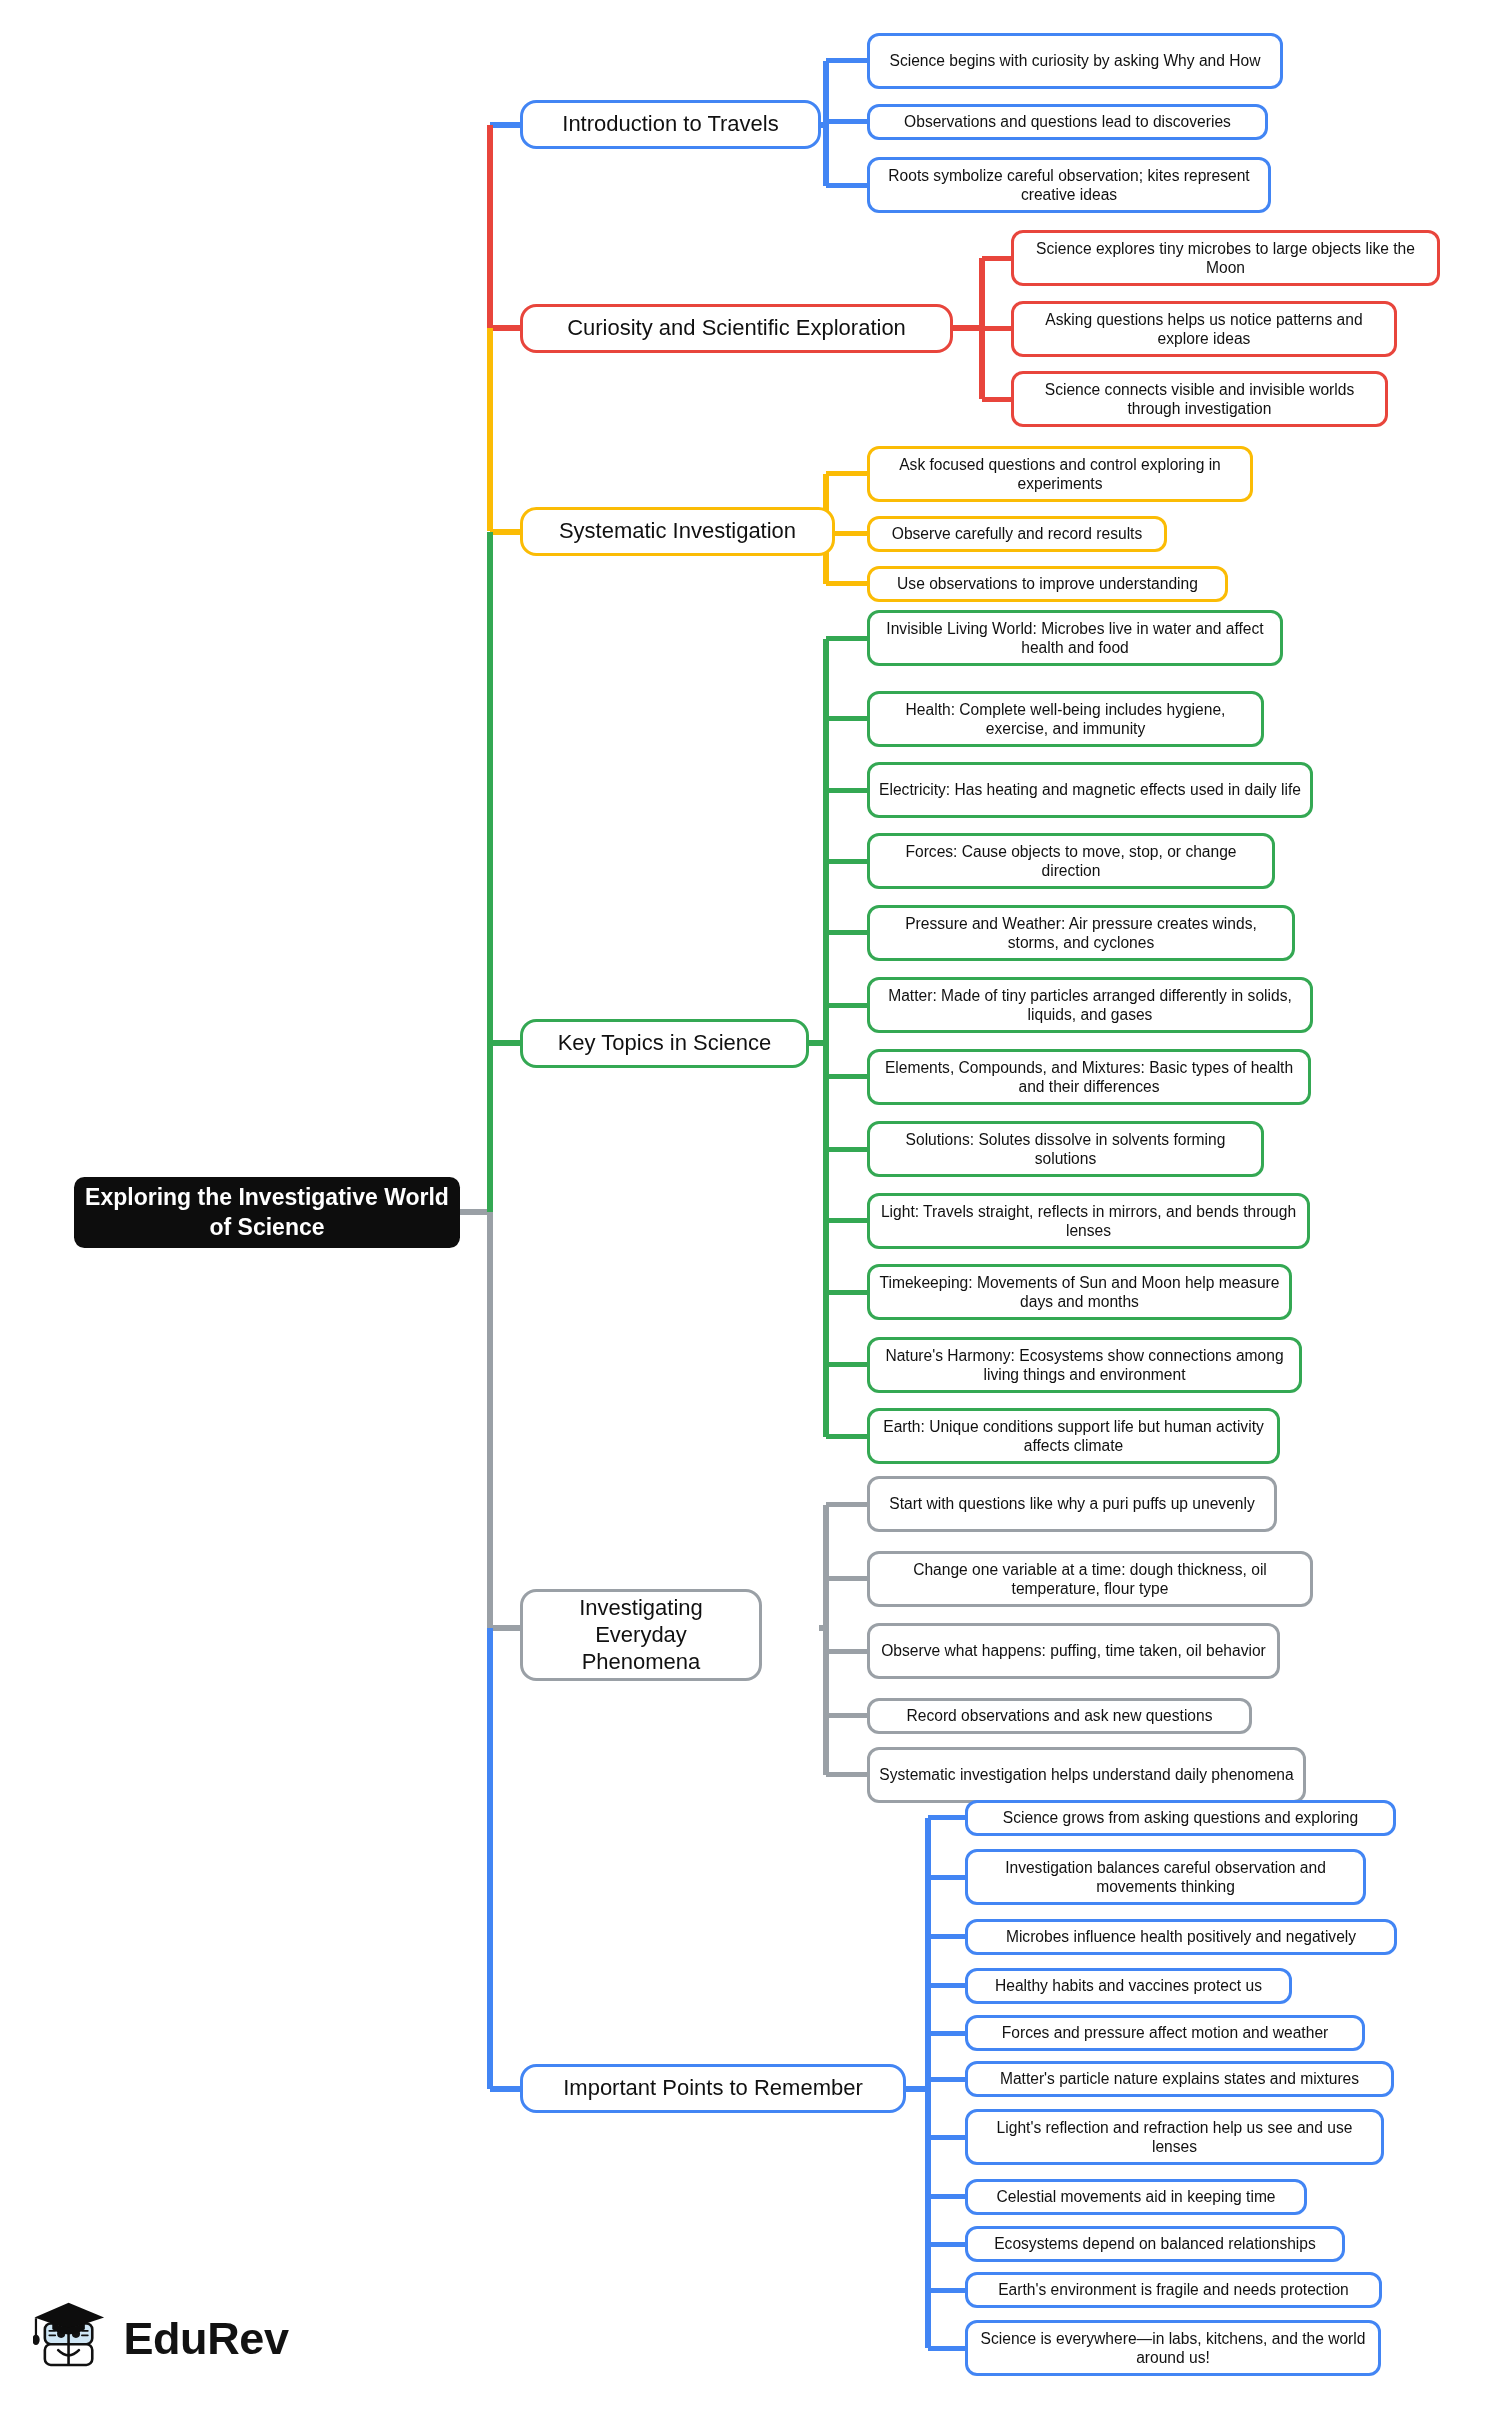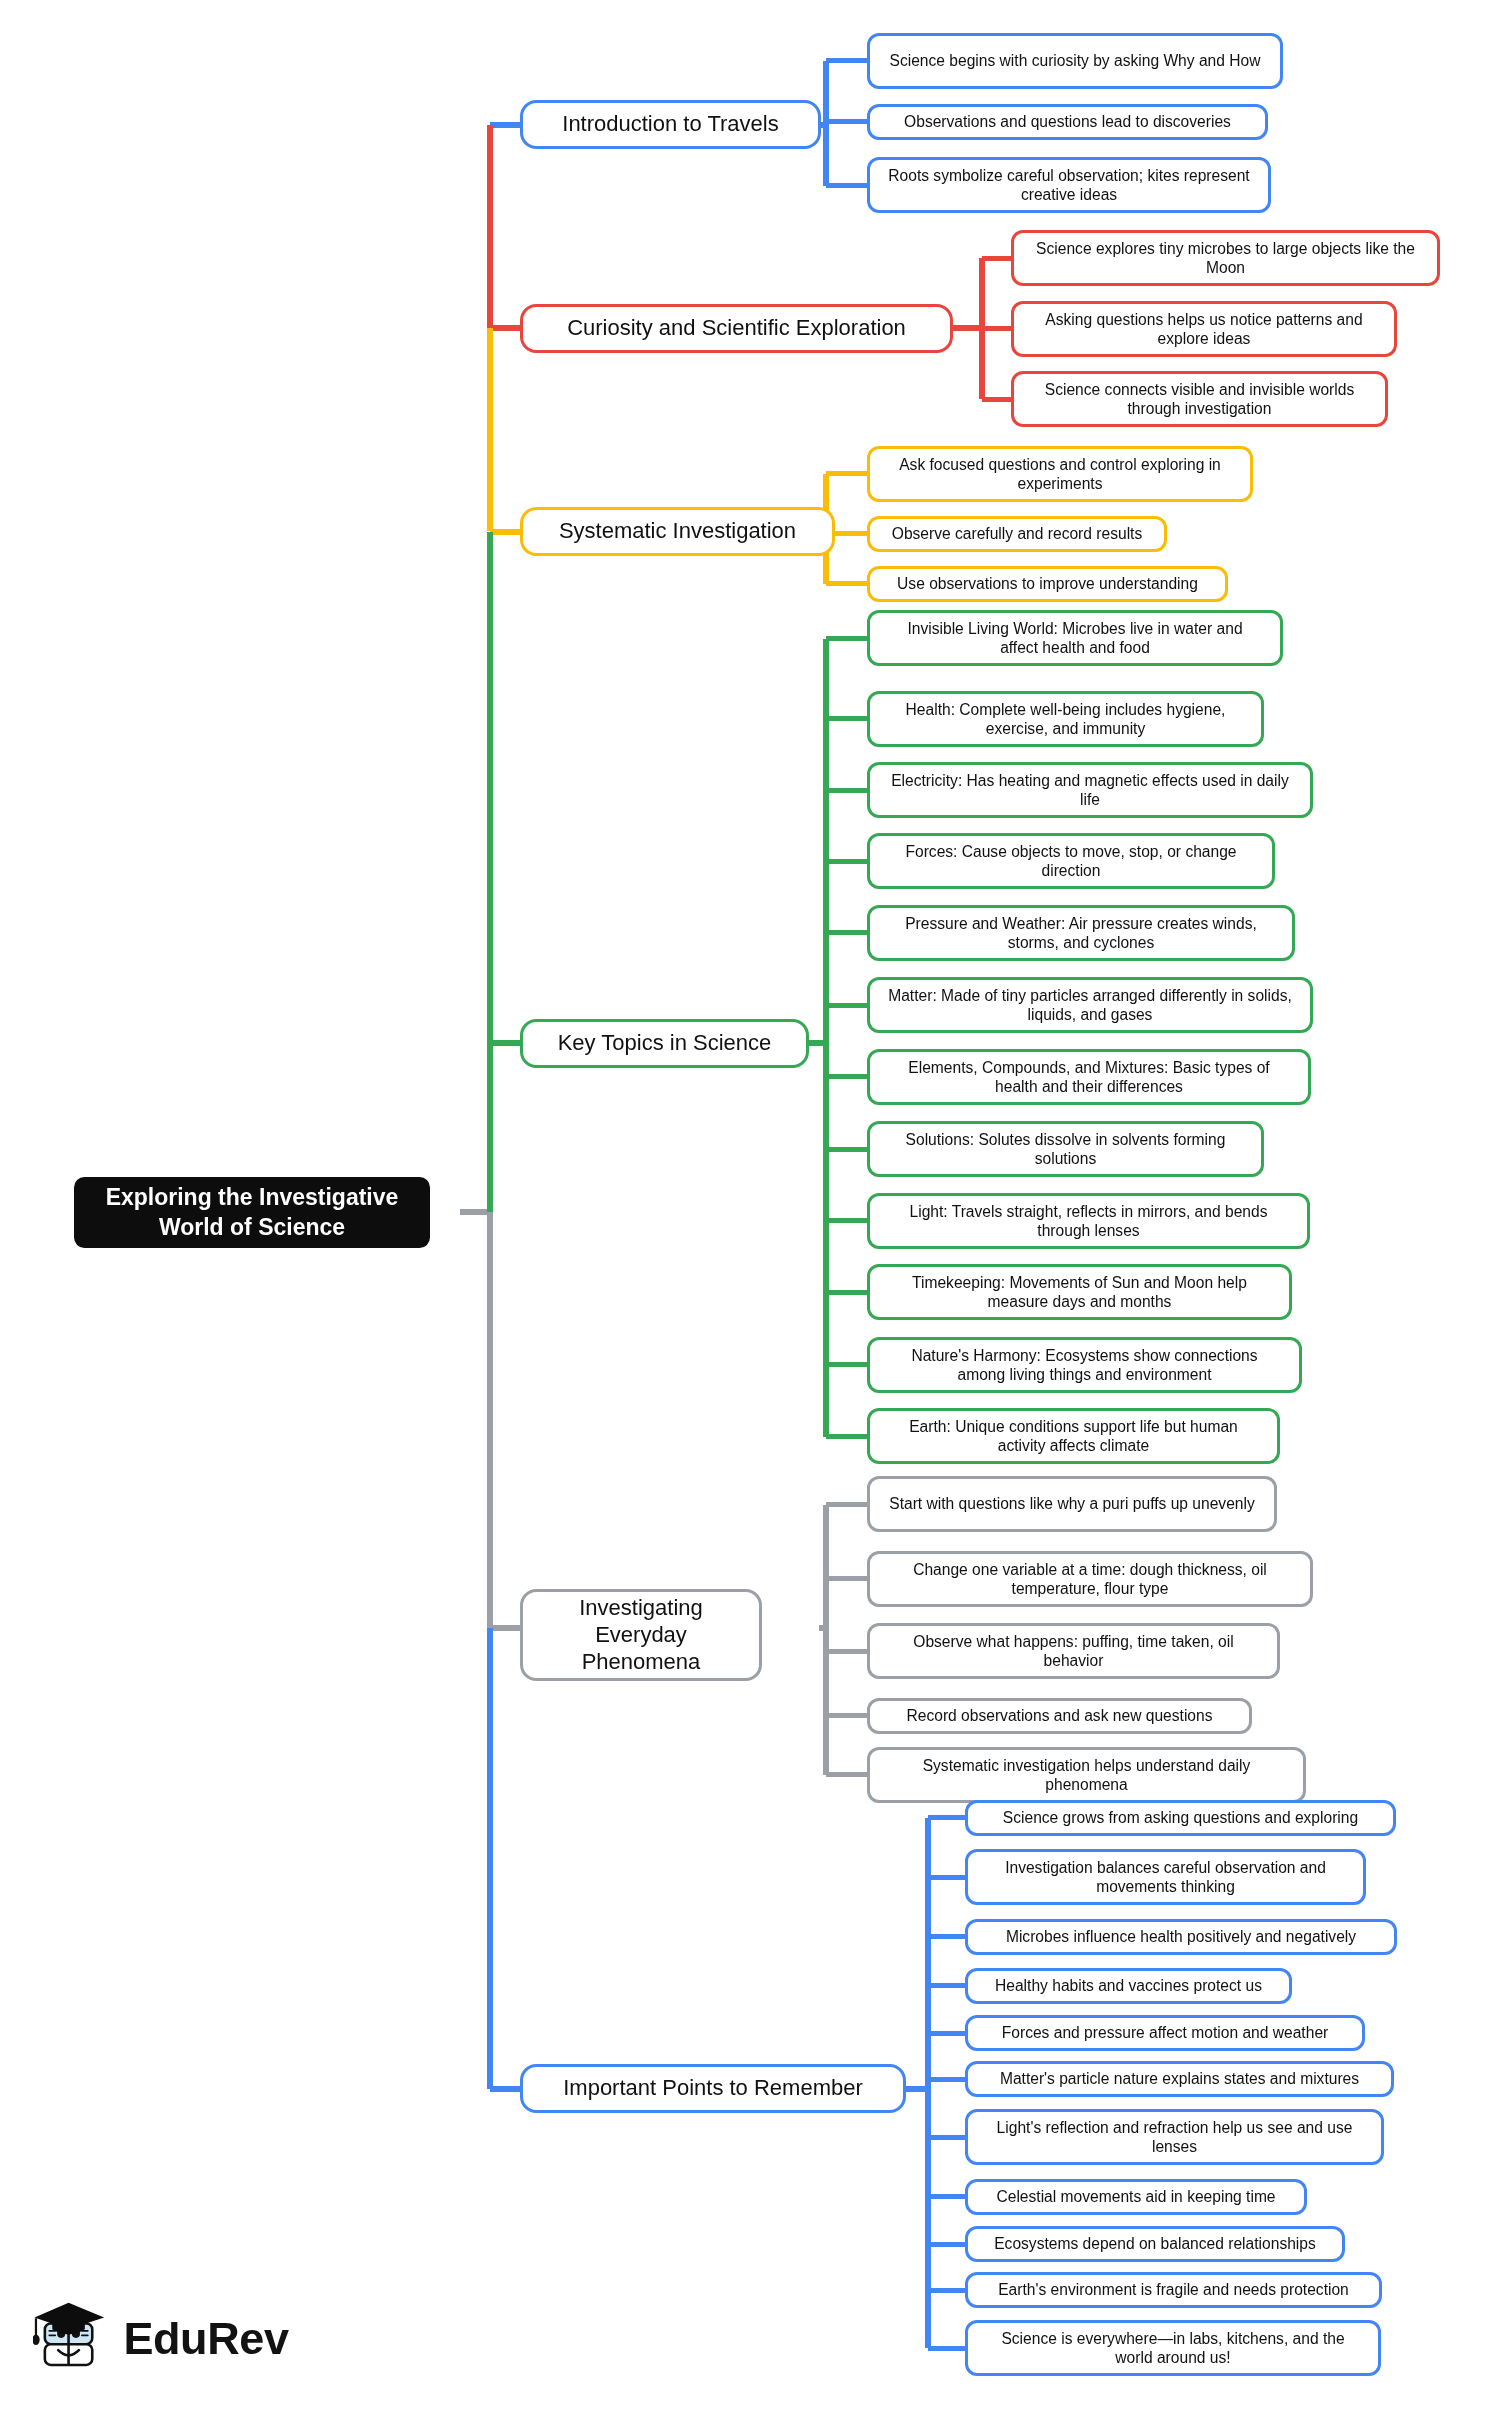--- a/index.html
+++ b/index.html
@@ -45,21 +45,21 @@
     border-radius: 16.3px;
     font-size: 22px;
     padding: 3px 12px;
     z-index: 5;
   }
 
   .leaf-node {
     border-width: 3px;
     border-radius: 12px;
     font-size: 15.6px;
-    padding: 3px 18px;
+    padding: 3px 9px;
     z-index: 5;
   }
 
   
   .vline, .hline {
     position: absolute;
     z-index: 1;
   }
 
   
@@ -143,21 +143,21 @@
       <div class="hline" style="left: 928px; top: 2077px; width: 37px; height: 5.2px; background: rgb(66, 133, 244);"></div>
       <div class="hline" style="left: 928px; top: 2135px; width: 37px; height: 5.2px; background: rgb(66, 133, 244);"></div>
       <div class="hline" style="left: 928px; top: 2194px; width: 37px; height: 5.2px; background: rgb(66, 133, 244);"></div>
       <div class="hline" style="left: 928px; top: 2242px; width: 37px; height: 5.2px; background: rgb(66, 133, 244);"></div>
       <div class="hline" style="left: 928px; top: 2288px; width: 37px; height: 5.2px; background: rgb(66, 133, 244);"></div>
       <div class="hline" style="left: 928px; top: 2346px; width: 37px; height: 5.2px; background: rgb(66, 133, 244);"></div>
       <div class="vline" style="left: 487px; top: 1043px; width: 6px; height: 169px; background: rgb(52, 168, 83);"></div>
       <div class="vline" style="left: 487px; top: 1212px; width: 6px; height: 416px; background: rgb(154, 160, 166);"></div>
     </div>
   <div id="nodes">
-      <div class="node root-node" style="left: 74px; top: 1177px; width: 356px; min-height: 71px; background: rgb(13, 13, 13); color: rgb(255, 255, 255);">Exploring the Investigative World of Science</div>
+      <div class="node root-node" style="left: 74px; top: 1177px; width: 386px; min-height: 71px; background: rgb(13, 13, 13); color: rgb(255, 255, 255);">Exploring the Investigative World of Science</div>
       <div class="node branch-node" style="left: 520px; top: 100px; width: 301px; min-height: 49px; border-color: rgb(66, 133, 244);">Introduction to Travels</div>
       <div class="node leaf-node" style="left: 867px; top: 33px; width: 416px; min-height: 56px; border-color: rgb(66, 133, 244);">Science begins with curiosity by asking Why and How</div>
       <div class="node leaf-node" style="left: 867px; top: 104px; width: 401px; min-height: 36px; border-color: rgb(66, 133, 244);">Observations and questions lead to discoveries</div>
       <div class="node leaf-node" style="left: 867px; top: 157px; width: 404px; min-height: 56px; border-color: rgb(66, 133, 244);">Roots symbolize careful observation; kites represent creative ideas</div>
       <div class="node branch-node" style="left: 520px; top: 304px; width: 433px; min-height: 49px; border-color: rgb(232, 69, 60);">Curiosity and Scientific Exploration</div>
       <div class="node leaf-node" style="left: 1011px; top: 230px; width: 429px; min-height: 56px; border-color: rgb(232, 69, 60);">Science explores tiny microbes to large objects like the Moon</div>
       <div class="node leaf-node" style="left: 1011px; top: 301px; width: 386px; min-height: 56px; border-color: rgb(232, 69, 60);">Asking questions helps us notice patterns and explore ideas</div>
       <div class="node leaf-node" style="left: 1011px; top: 371px; width: 377px; min-height: 56px; border-color: rgb(232, 69, 60);">Science connects visible and invisible worlds through investigation</div>
       <div class="node branch-node" style="left: 520px; top: 507px; width: 315px; min-height: 49px; border-color: rgb(251, 188, 5);">Systematic Investigation</div>
       <div class="node leaf-node" style="left: 867px; top: 446px; width: 386px; min-height: 56px; border-color: rgb(251, 188, 5);">Ask focused questions and control exploring in experiments</div>

